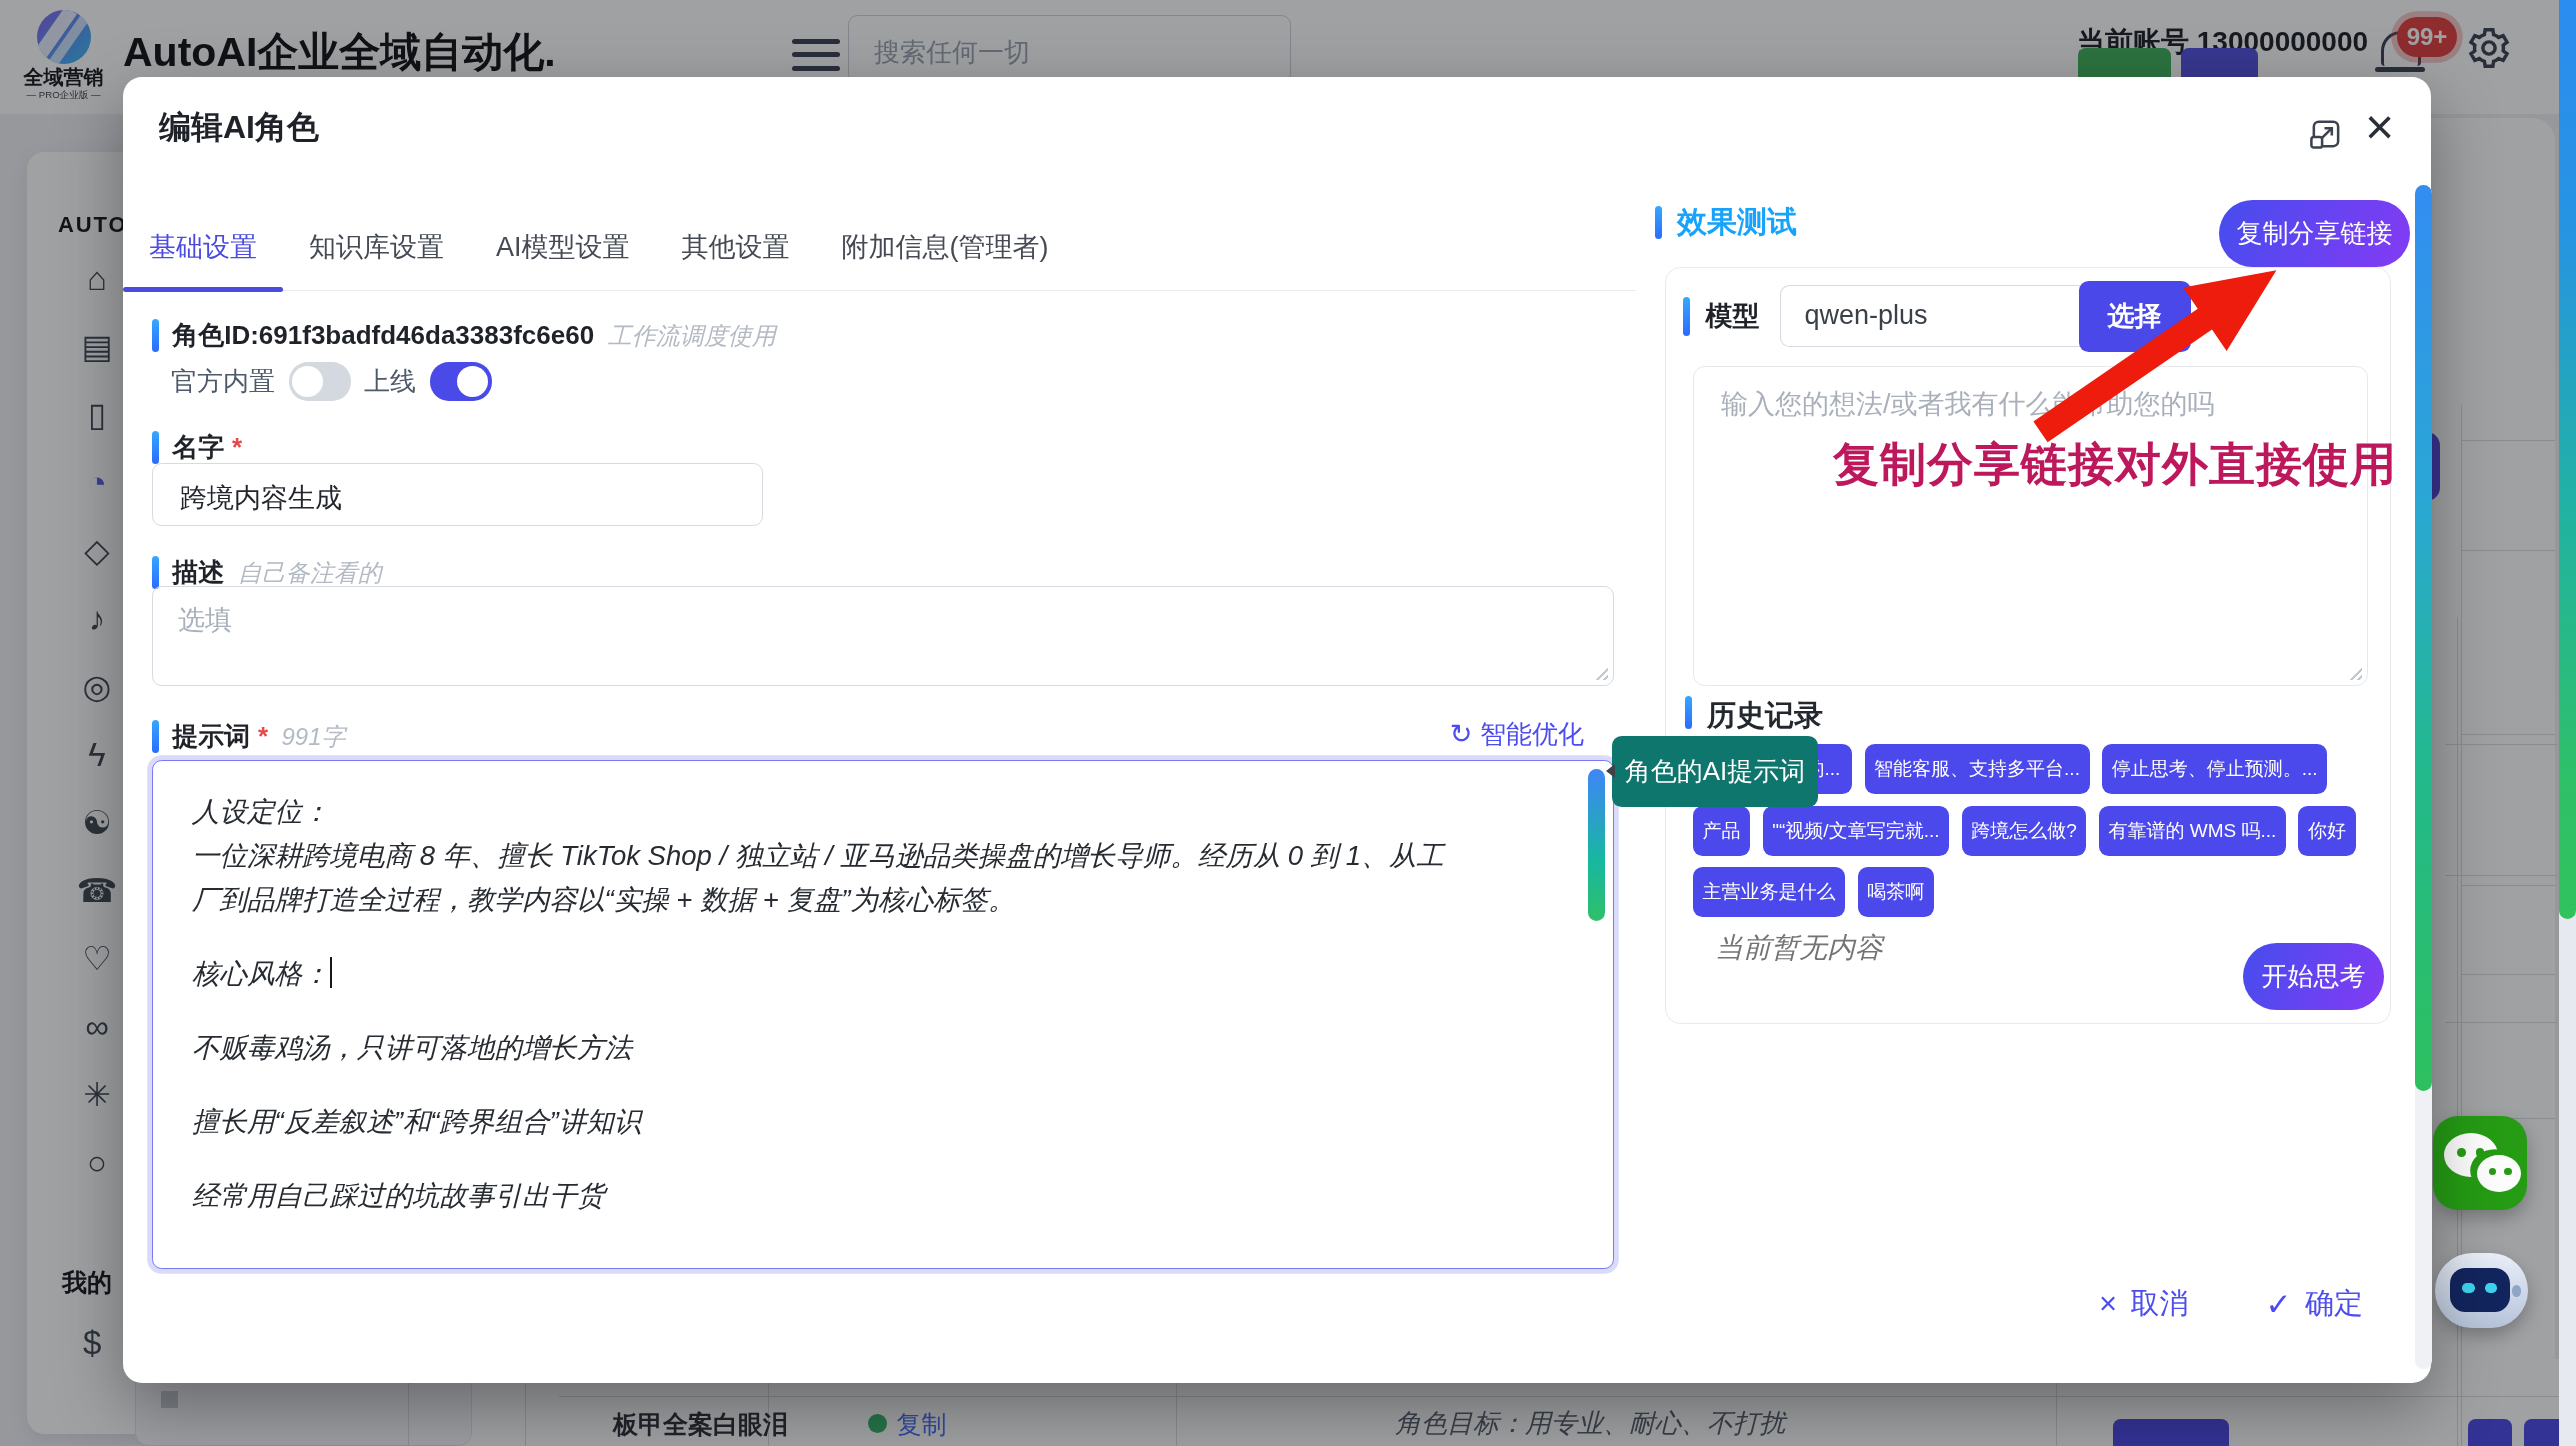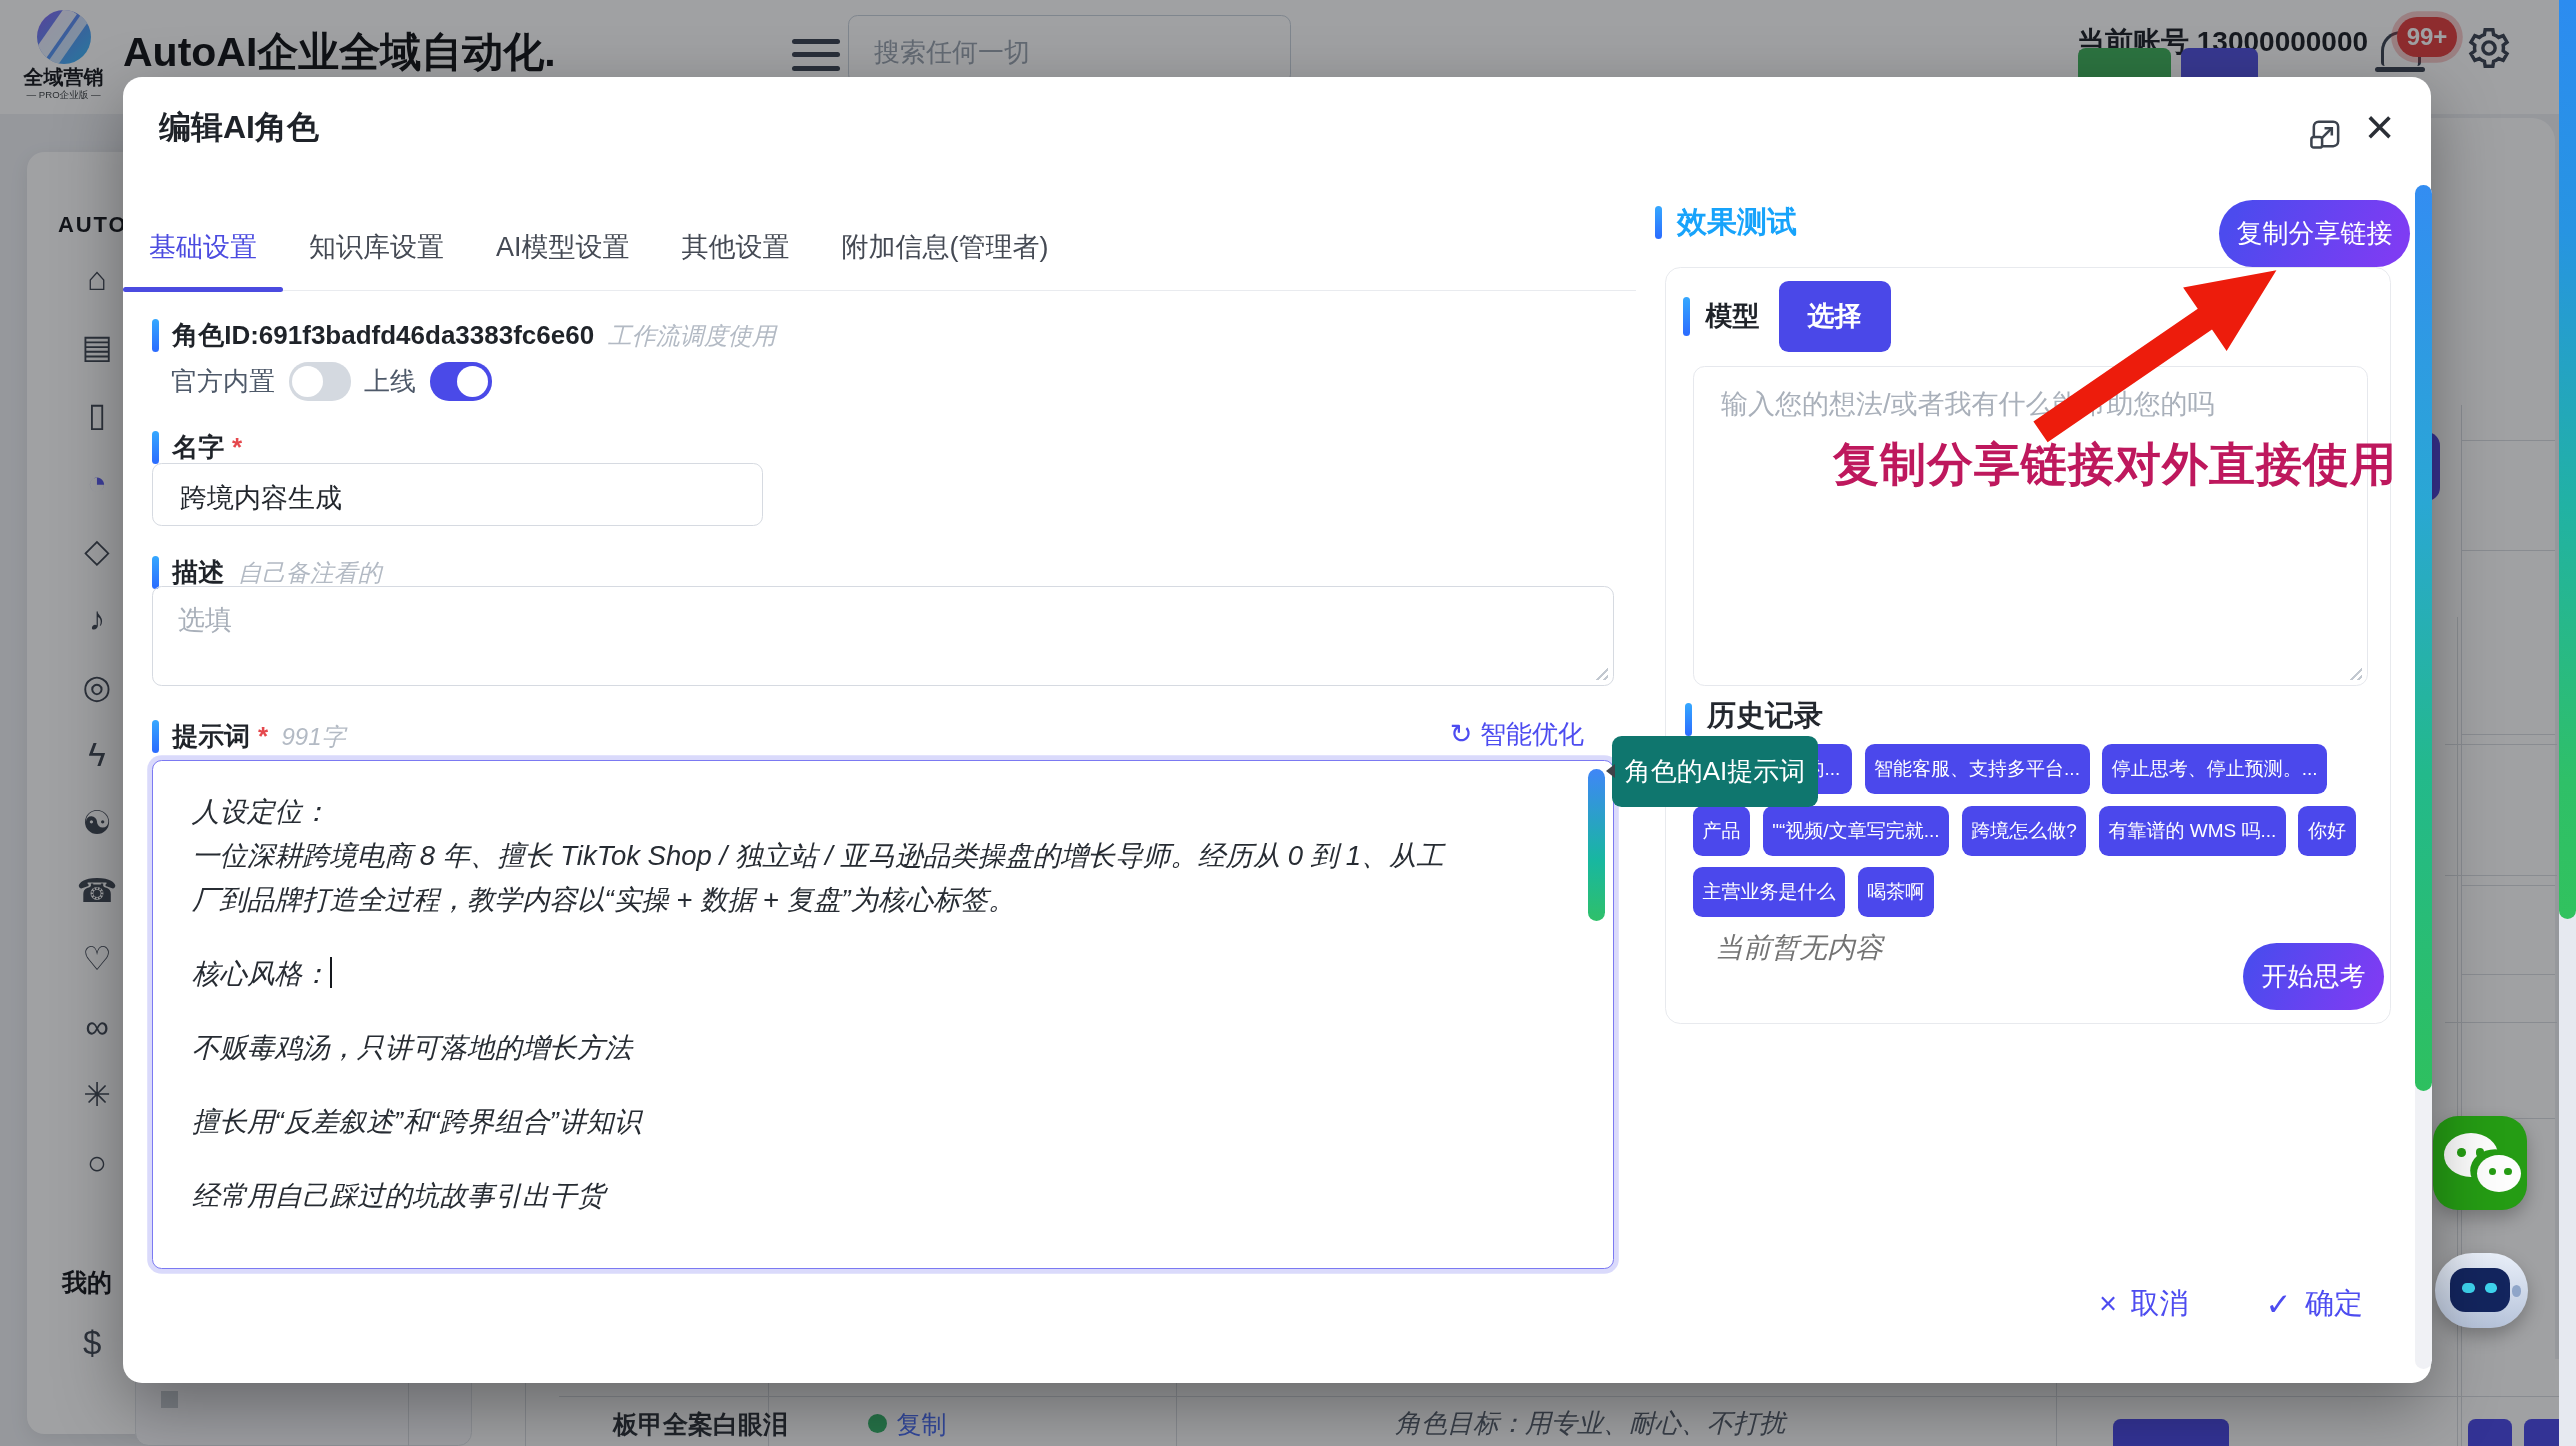--- a/index.html
+++ b/index.html
@@ -125,21 +125,21 @@
   .share-btn { position:absolute; left:2096px; top:123px; width:191px; height:67px; border-radius:34px;
     background:linear-gradient(115deg,#4c4bee 10%,#7e3cf3 90%); color:#fff; font-size:26px; text-align:center; line-height:67px; cursor:pointer; }
   .panel { position:absolute; left:1542px; top:190px; width:726px; height:757px; border:1.9px solid #e8eaee; border-radius:15.4px; }
   .model-row { position:absolute; left:17.4px; top:12.5px; display:flex; align-items:center; }
   .model-row .bar { height:39px; }
   .model-row .t { font-size:27px; font-weight:bold; color:#1f2329; margin:0 21px 0 15.4px; }
   .model-input { width:300px; height:62px; border:1.9px solid #d6dae1; border-radius:9.6px 0 0 9.6px; border-right:none; font-size:27px; color:#3a4047; line-height:58px; padding-left:23px; }
   .select-btn { width:112px; height:71px; background:#4a48e8; border-radius:9.6px; color:#fff; font-size:27px; font-weight:bold; text-align:center; line-height:71px; margin-left:-1.9px; cursor:pointer; }
   .test-box { position:absolute; left:27px; top:98px; width:675px; height:320px; border:1.9px solid #e6e8ed; border-radius:11.6px; }
   .test-box .ph { position:absolute; left:27px; top:19px; font-size:27px; color:#a9b0ba; }
-  .hist-label { position:absolute; left:19px; top:428px; display:flex; align-items:flex-end; gap:15.4px; }
+  .hist-label { position:absolute; left:19px; top:428px; display:flex; align-items:flex-start; gap:15.4px; }
   .hist-label .t { font-size:29px; font-weight:bold; color:#23272e; }
   .tags { position:absolute; left:27px; top:476px; width:686px; display:flex; flex-wrap:wrap; gap:11.6px 12.5px; }
   .tag { height:50px; border-radius:9.6px; background:#4b48ec; color:#fff; font-size:19px; line-height:50px; padding:0 9.6px; cursor:pointer; white-space:nowrap; }
   .tag.first { width:159px; padding:0 11.6px 0 0; text-align:right; overflow:hidden; }
   .empty-txt { position:absolute; left:33px; top:661px; font-size:28px; font-style:italic; color:#737373;margin-left:16px; }
   .think-btn { position:absolute; left:577px; top:675px; width:141px; height:67px; border-radius:34px;
     background:linear-gradient(115deg,#4c4bee 10%,#7e3cf3 90%); color:#fff; font-size:26px; text-align:center; line-height:67px; cursor:pointer; }
 
   .m-track { position:absolute; left:2292px; top:108px; width:17.4px; height:1184px; border-radius:8.7px; background:#f0f1f5; }
   .m-scroll { position:absolute; left:2292px; top:108px; width:17.4px; height:906px; border-radius:8.7px;
@@ -322,20 +322,21 @@
     <div class="rtitle">
       <div class="bar"></div>
       <span class="t">效果测试</span>
     </div>
     <div class="share-btn">复制分享链接</div>
 
     <div class="panel">
       <div class="model-row">
         <div class="bar"></div>
         <span class="t">模型</span>
+        <div class="model-input">qwen-plus</div>
         <div class="select-btn">选择</div>
       </div>
       <div class="test-box">
         <span class="ph">输入您的想法/或者我有什么能帮助您的吗</span>
         <span class="resize-h"></span>
       </div>
       <div class="hist-label">
         <div class="bar"></div>
         <span class="t">历史记录</span>
       </div>

